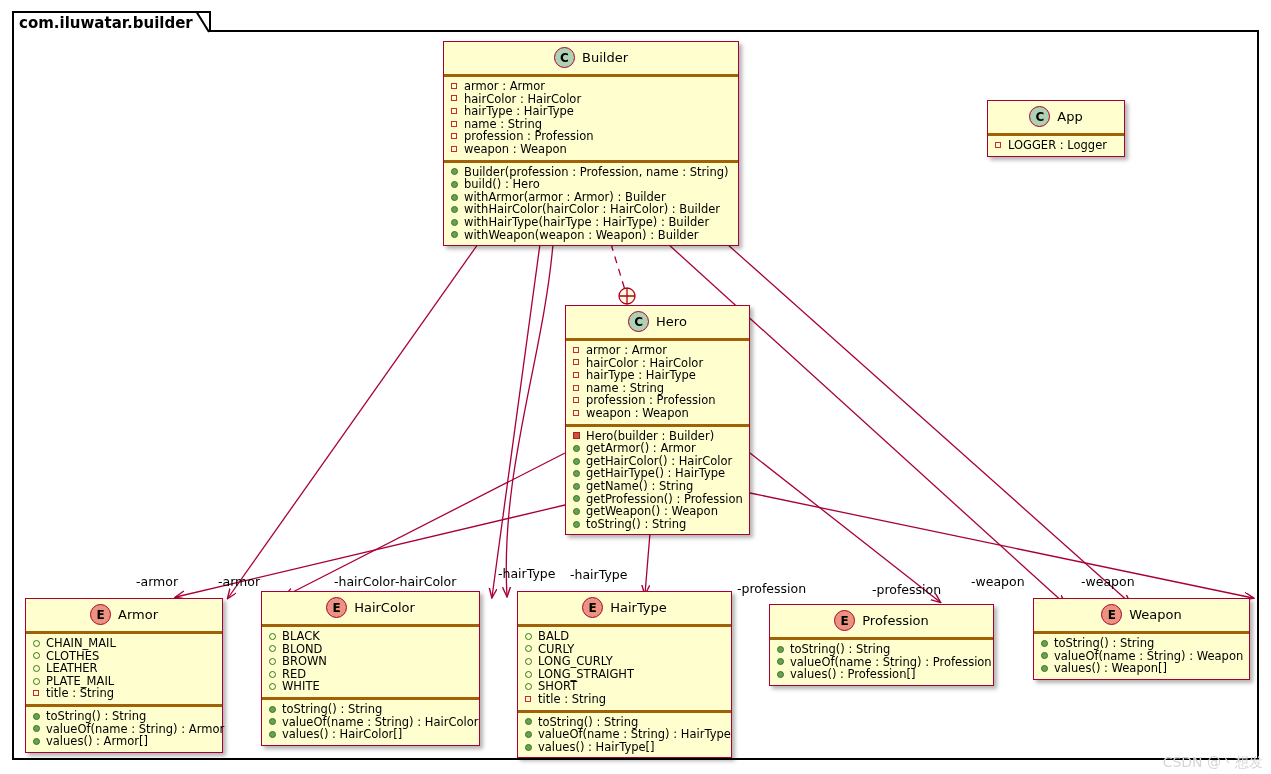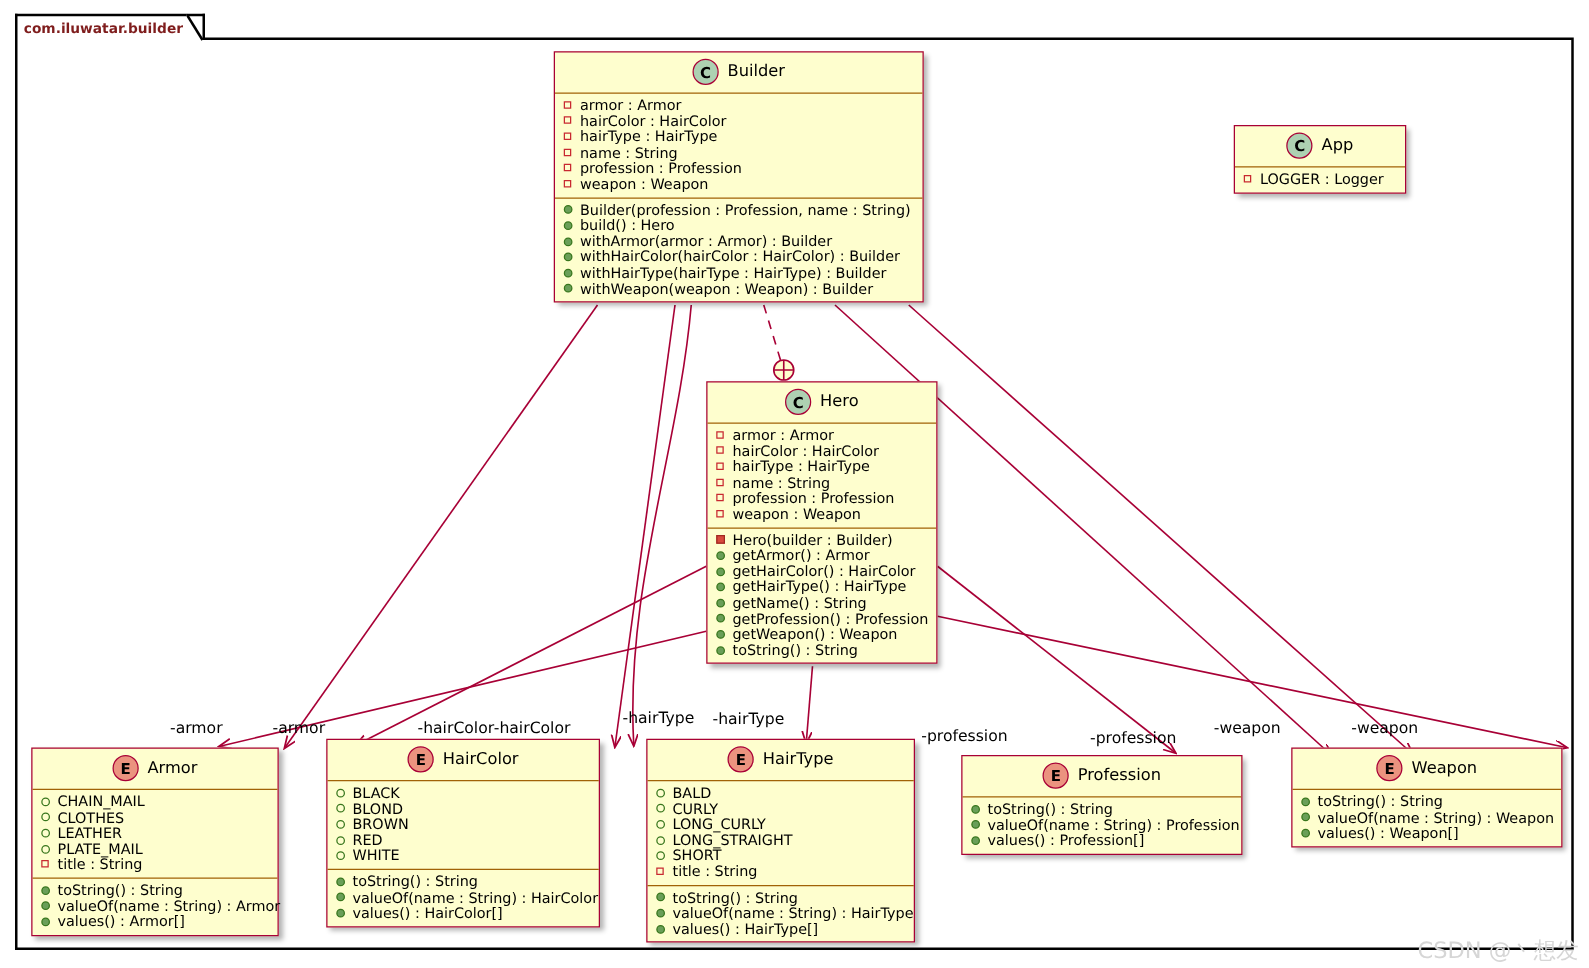--- a/index.html
+++ b/index.html
@@ -32,23 +32,23 @@
   #pkg-tab {
     position: absolute;
     left: 12px;
     top: 11px;
     height: 21px;
     box-sizing: border-box;
     border: 2px solid #000000;
     border-bottom: none;
     background: #ffffff;
     padding: 1px 16px 0 5px;
-    font-size: 11px;
+    font-size: 15px;
     font-weight: bold;
-    color: #7f1d1d;
+    color: #000000;
     line-height: 18px;
     white-space: nowrap;
     z-index: 4;
   }
   #pkg-tab-slant {
     position: absolute;
     right: -1px;
     top: -2px;
     width: 14px;
     height: 23px;
@@ -79,21 +79,21 @@
     display: flex;
     align-items: center;
     justify-content: center;
     gap: 7px;
     padding: 5px 8px 6px 8px;
     font-size: 13px;
     color: #000000;
     white-space: nowrap;
   }
   .node-sect {
-    border-top: 1px solid #a16207;
+    border-top: 3px solid #a16207;
     padding: 3px 4px 4px 4px;
   }
   .row {
     display: flex;
     align-items: center;
     gap: 5px;
     font-size: 11.5px;
     line-height: 12.6px;
     color: #000000;
     white-space: nowrap;
@@ -171,21 +171,21 @@
     color: #000000;
     white-space: nowrap;
     z-index: 2;
   }
 
   
   #watermark {
     position: absolute;
     right: 8px;
     bottom: 2px;
-    font-size: 18px;
+    font-size: 14px;
     color: #d6d6d6;
     white-space: nowrap;
     z-index: 5;
   }
 </style>
 </head>
 <body>
 
 <div id="canvas">
 

